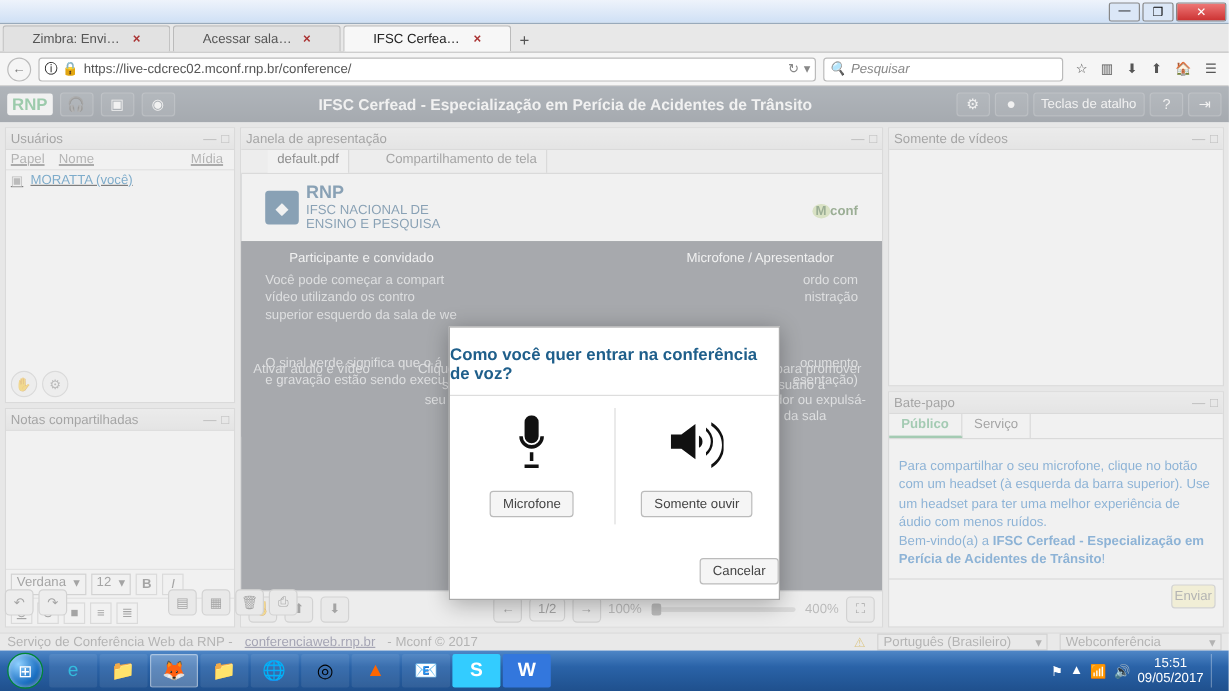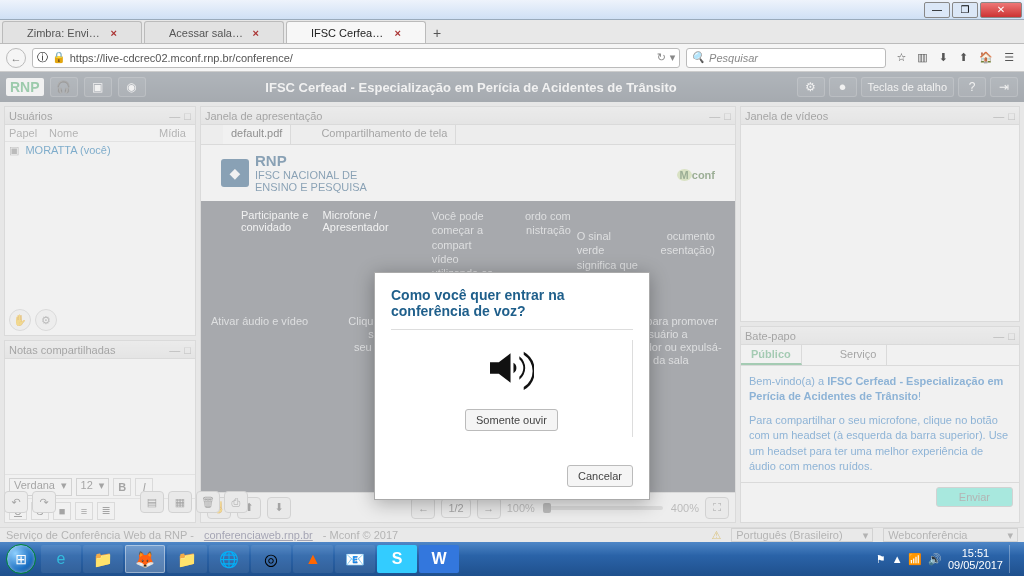--- a/index.html
+++ b/index.html
@@ -34,21 +34,21 @@
 .app-body { display:flex; height:425px; padding:4px; gap:4px; background:#e9e9e9; }
 .col { display:flex; flex-direction:column; gap:4px; }
 .left { width:192px; }
 .center { flex:1; }
 .right { width:280px; }
 
 .panel { background:#fff; border:1px solid #ccc; display:flex; flex-direction:column; }
 .panel-hd { height:18px; background:linear-gradient(#f2f2f2,#e3e3e3); border-bottom:1px solid #ccc; display:flex; align-items:center; padding:0 4px; color:#555; }
 .panel-hd .sp { flex:1; }
 .panel-hd .ctl { margin-left:4px; color:#888; cursor:pointer; }
-.panel-body { flex:1; overflow:hidden; position:relative; }
+.panel-body { flex:1; overflow:hidden; position:relative;text-decoration:underline; }
 
 .users-cols { display:flex; font-size:10px; color:#777; border-bottom:1px solid #ddd; }
 .users-cols div { padding:2px 4px; }
 .user-row { display:flex; padding:2px 4px; color:#0066aa; }
 .user-row .ico { color:#888; margin-right:6px; }
 
 .tool-row { display:flex; gap:4px; padding:4px; }
 .tool-btn { width:22px; height:22px; border:1px solid #ccc; border-radius:11px; display:flex; align-items:center; justify-content:center; color:#888; background:#f7f7f7; }
 
 .notes-toolbar { height:24px; border-top:1px solid #ddd; display:flex; align-items:center; padding:0 4px; gap:4px; }
@@ -63,48 +63,48 @@
 .slide-area { flex:1; background:#5b6069; position:relative; overflow:hidden; }
 .slide-head { position:absolute; top:0; left:0; right:0; height:56px; background:#fff; display:flex; align-items:center; justify-content:space-between; padding:0 20px; }
 .slide-head .rnp { display:flex; align-items:center; gap:6px; }
 .rnp-box { width:28px; height:28px; background:#1a4f7a; border-radius:3px; display:flex; align-items:center; justify-content:center; color:#fff; font-size:14px; }
 .rnp-txt { color:#1a4f7a; font-size:10px; line-height:1.1; }
 .rnp-txt b { font-size:15px; display:block; }
 .welcome { color:#1f8ac0; font-size:32px; font-family: Georgia, serif; }
 .mconf { color:#416a33; font-size:18px; font-weight:bold; }
 .mconf .m { background:#c9dd9b; border-radius:50%; padding:0 3px; }
 
-.slide-sub { position:absolute; top:56px; left:0; right:0; background:#5b6069; color:#fff; font-family: 'Comic Sans MS', cursive; font-size:15px; display:flex; padding:8px 20px 40px; gap:6px; }
+.slide-sub { position:absolute; top:56px; left:0; right:0; background:#5b6069; color:#fff; font-family: 'Comic Sans MS', cursive; font-size:15px; display:flex; padding:8px 20px 40px; flex-direction:column; gap:6px; }
 .roles { display:flex; justify-content:space-between; padding:0 20px; }
 .desc { font-size:11px; color:#d5d7da; max-width:46%; line-height:1.3; }
 .diagram { position:absolute; bottom:10px; left:10px; right:10px; color:#d5d7da; font-size:10px; display:flex; justify-content:space-between; text-align:center; }
 .diagram div { max-width:120px; line-height:1.2; }
 .more { position:absolute; bottom:2px; left:0; right:0; text-align:center; color:#7fbf6a; font-size:11px; }
 
 .present-footer { height:30px; border-top:1px solid #ccc; display:flex; align-items:center; padding:0 6px; gap:6px; background:#f7f7f7; }
 .sq { width:24px; height:22px; border:1px solid #bbb; border-radius:4px; display:flex; align-items:center; justify-content:center; color:#555; background:#eee; }
 .pg { border:1px solid #bbb; height:20px; padding:0 6px; display:flex; align-items:center; color:#555; border-radius:4px; }
 .zoom { flex:1; display:flex; align-items:center; justify-content:center; gap:8px; color:#888; font-size:10px; }
 .zoom .track { width:120px; height:4px; background:#ccc; border-radius:2px; position:relative; }
 .zoom .thumb { position:absolute; left:0; top:-3px; width:8px; height:10px; background:#888; border-radius:2px; }
 
-.chat-tabs { display:flex; border-bottom:1px solid #ccc;gap:28px; }
+.chat-tabs { display:flex; border-bottom:1px solid #ccc; }
 .ctab { padding:3px 10px; color:#555; border-right:1px solid #ccc; }
 .ctab.active { font-weight:bold; color:#5a7; border-bottom:2px solid #5a7; }
 .chat-body { padding:8px; color:#2376c3; font-size:11px; line-height:1.4; }
 .chat-body b { color:#2376c3; }
 .chat-send { height:28px; border-top:1px solid #ccc; display:flex; align-items:center; justify-content:flex-end; padding:0 6px; }
-.send-btn { border:1px solid #bbb; padding:3px 22px; border-radius:3px; color:#777; background:#5eead4; }
+.send-btn { border:1px solid #bbb; padding:3px 2px; border-radius:3px; color:#777; background:#fef9c3; }
 
 .app-footer { height:15px; background:#eee; border-top:1px solid #ccc; display:flex; align-items:center; padding:0 6px; color:#777; font-size:10px; gap:10px; }
 .app-footer .sp { flex:1; }
 .fsel { border:1px solid #bbb; height:14px; padding:0 4px; display:flex; align-items:center; }
 
 .overlay { position:absolute; inset:0; background:rgba(230,230,230,.55); z-index:5; }
-.dialog { position:absolute; top:200px; left:374px; width:276px; background:#fff; border:1px solid #aaa; box-shadow:0 3px 18px rgba(0,0,0,.3); z-index:10; padding:14px 16px 12px; }
+.dialog { position:absolute; top:200px; left:374px; width:276px; background:#fff; border:1px solid #aaa; box-shadow:0 3px 18px rgba(0,0,0,.3); z-index:10; padding:14px 0 12px; }
 .dialog h3 { color:#1f5f8b; font-size:14px; font-weight:bold; margin-bottom:10px; }
 .dialog hr { border:none; border-top:1px solid #ddd; margin-bottom:10px; }
 .choices { display:flex; }
 .choice { flex:1; display:flex; flex-direction:column; align-items:center; gap:10px; padding:6px; }
 .choice:first-child { border-right:1px solid #ddd; }
 .icon-big { font-size:36px; color:#111; }
 .ch-btn { border:1px solid #bbb; border-radius:3px; padding:4px 10px; font-size:11px; color:#444; background:#f5f5f5; cursor:pointer; }
 .dlg-ft { display:flex; justify-content:flex-end; margin-top:28px; }
 
 .bottom-tools { position:absolute; bottom:29px; left:4px; display:flex; gap:4px; }
@@ -311,41 +311,41 @@
             <span>400%</span>
           </div>
           <div class="sq">⛶</div>
         </div>
       </div>
     </div>
 
     <div class="col right">
       <div class="panel" style="height:216px">
         <div class="panel-hd">
-            <span>Janela de vídeos</span>
+            <span>Somente de vídeos</span>
             <span class="sp"></span>
             <span class="ctl">—</span>
             <span class="ctl">□</span>
           </div>
         <div class="panel-body"></div>
       </div>
       <div class="panel" style="flex:1">
         <div class="panel-hd">
             <span>Bate-papo</span>
             <span class="sp"></span>
             <span class="ctl">—</span>
             <span class="ctl">□</span>
           </div>
         <div class="chat-tabs">
           <div class="ctab active">Público</div>
           <div class="ctab">Serviço</div>
         </div>
         <div class="chat-body">
+          <p style="margin-top:8px">Para compartilhar o seu microfone, clique no botão com um headset (à esquerda da barra superior). Use um headset para ter uma melhor experiência de áudio com menos ruídos.</p>
           <p><span>Bem-vindo(a) a </span><b>IFSC Cerfead - Especialização em Perícia de Acidentes de Trânsito</b><span>!</span></p>
-          <p style="margin-top:8px">Para compartilhar o seu microfone, clique no botão com um headset (à esquerda da barra superior). Use um headset para ter uma melhor experiência de áudio com menos ruídos.</p>
         </div>
         <div class="chat-send">
           <div class="send-btn">Enviar</div>
         </div>
       </div>
     </div>
   </div>
 
   <div class="bottom-tools">
     <div class="sq">↶</div>
@@ -371,20 +371,28 @@
     <div class="fsel">
         <span>Webconferência</span>
         <span style="margin-left:40px">▾</span>
       </div>
   </div>
 
   <div class="dialog">
     <h3>Como você quer entrar na conferência de voz?</h3>
     <hr>
     <div class="choices">
+      <div class="choice">
+        <div class="icon-big">
+          <svg class="mic" viewBox="0 0 24 30">
+              <path fill="#111" d="M12 0a4 4 0 0 0-4 4v8a4 4 0 0 0 8 0V4a4 4 0 0 0-4-4zM5 12a7 7 0 0 0 14 0h-2a5 5 0 0 1-10 0H5zm6 9v5h2v-5h-2zM8 28h8v2H8z"></path>
+            </svg>
+        </div>
+        <div class="ch-btn">Microfone</div>
+      </div>
       <div class="choice">
         <div class="icon-big">
           <svg class="spk" viewBox="0 0 30 24">
               <path fill="#111" d="M0 8v8h6l8 6V2L6 8H0zm18 4a4 4 0 0 0-2-3.5v7A4 4 0 0 0 18 12zm2-8v2a8 8 0 0 1 0 12v2a10 10 0 0 0 0-16zm3-3v2a13 13 0 0 1 0 22v2a15 15 0 0 0 0-26z"></path>
             </svg>
         </div>
         <div class="ch-btn">Somente ouvir</div>
       </div>
     </div>
     <div class="dlg-ft">

